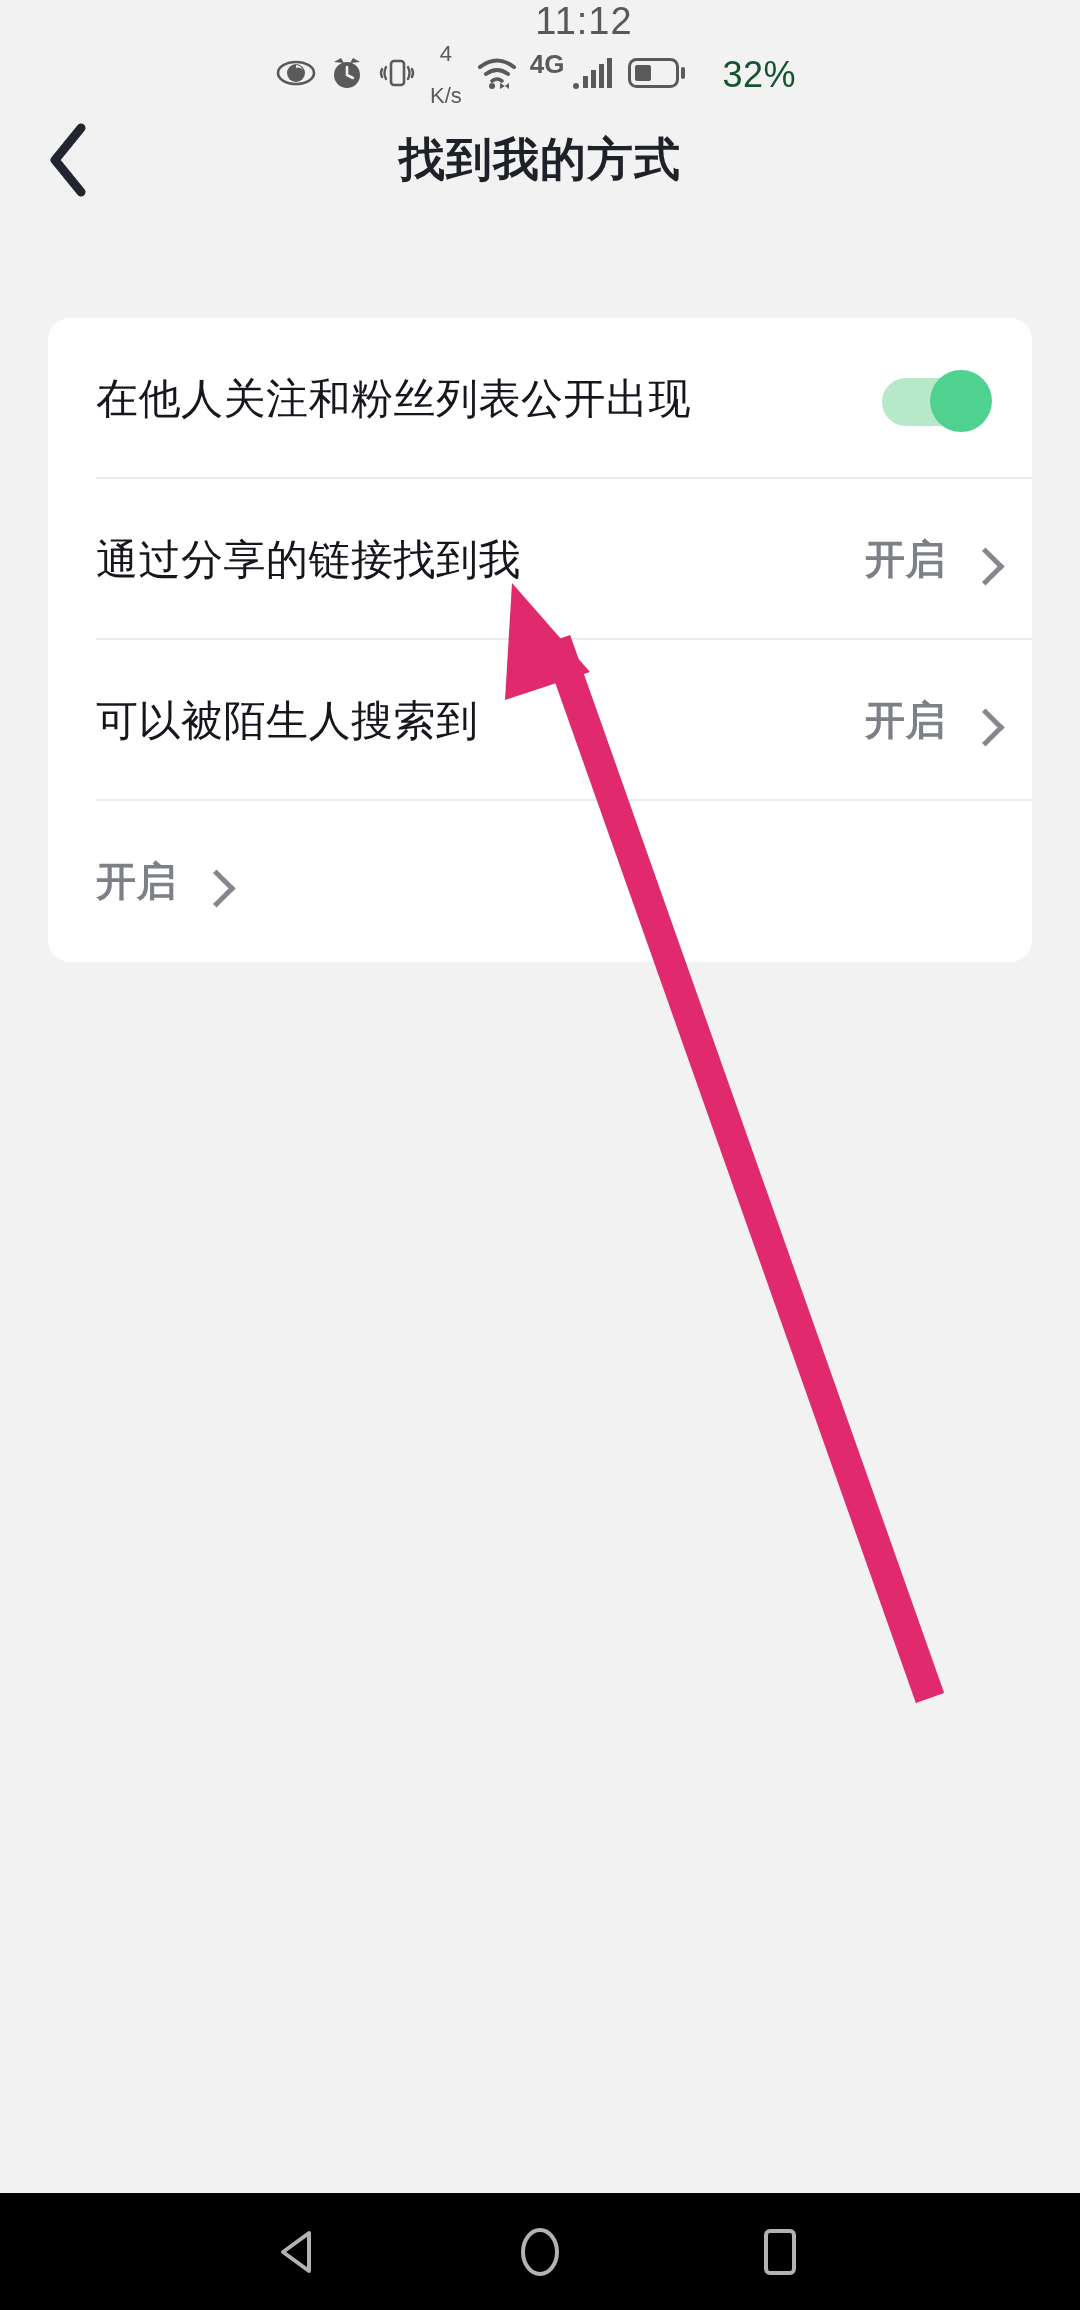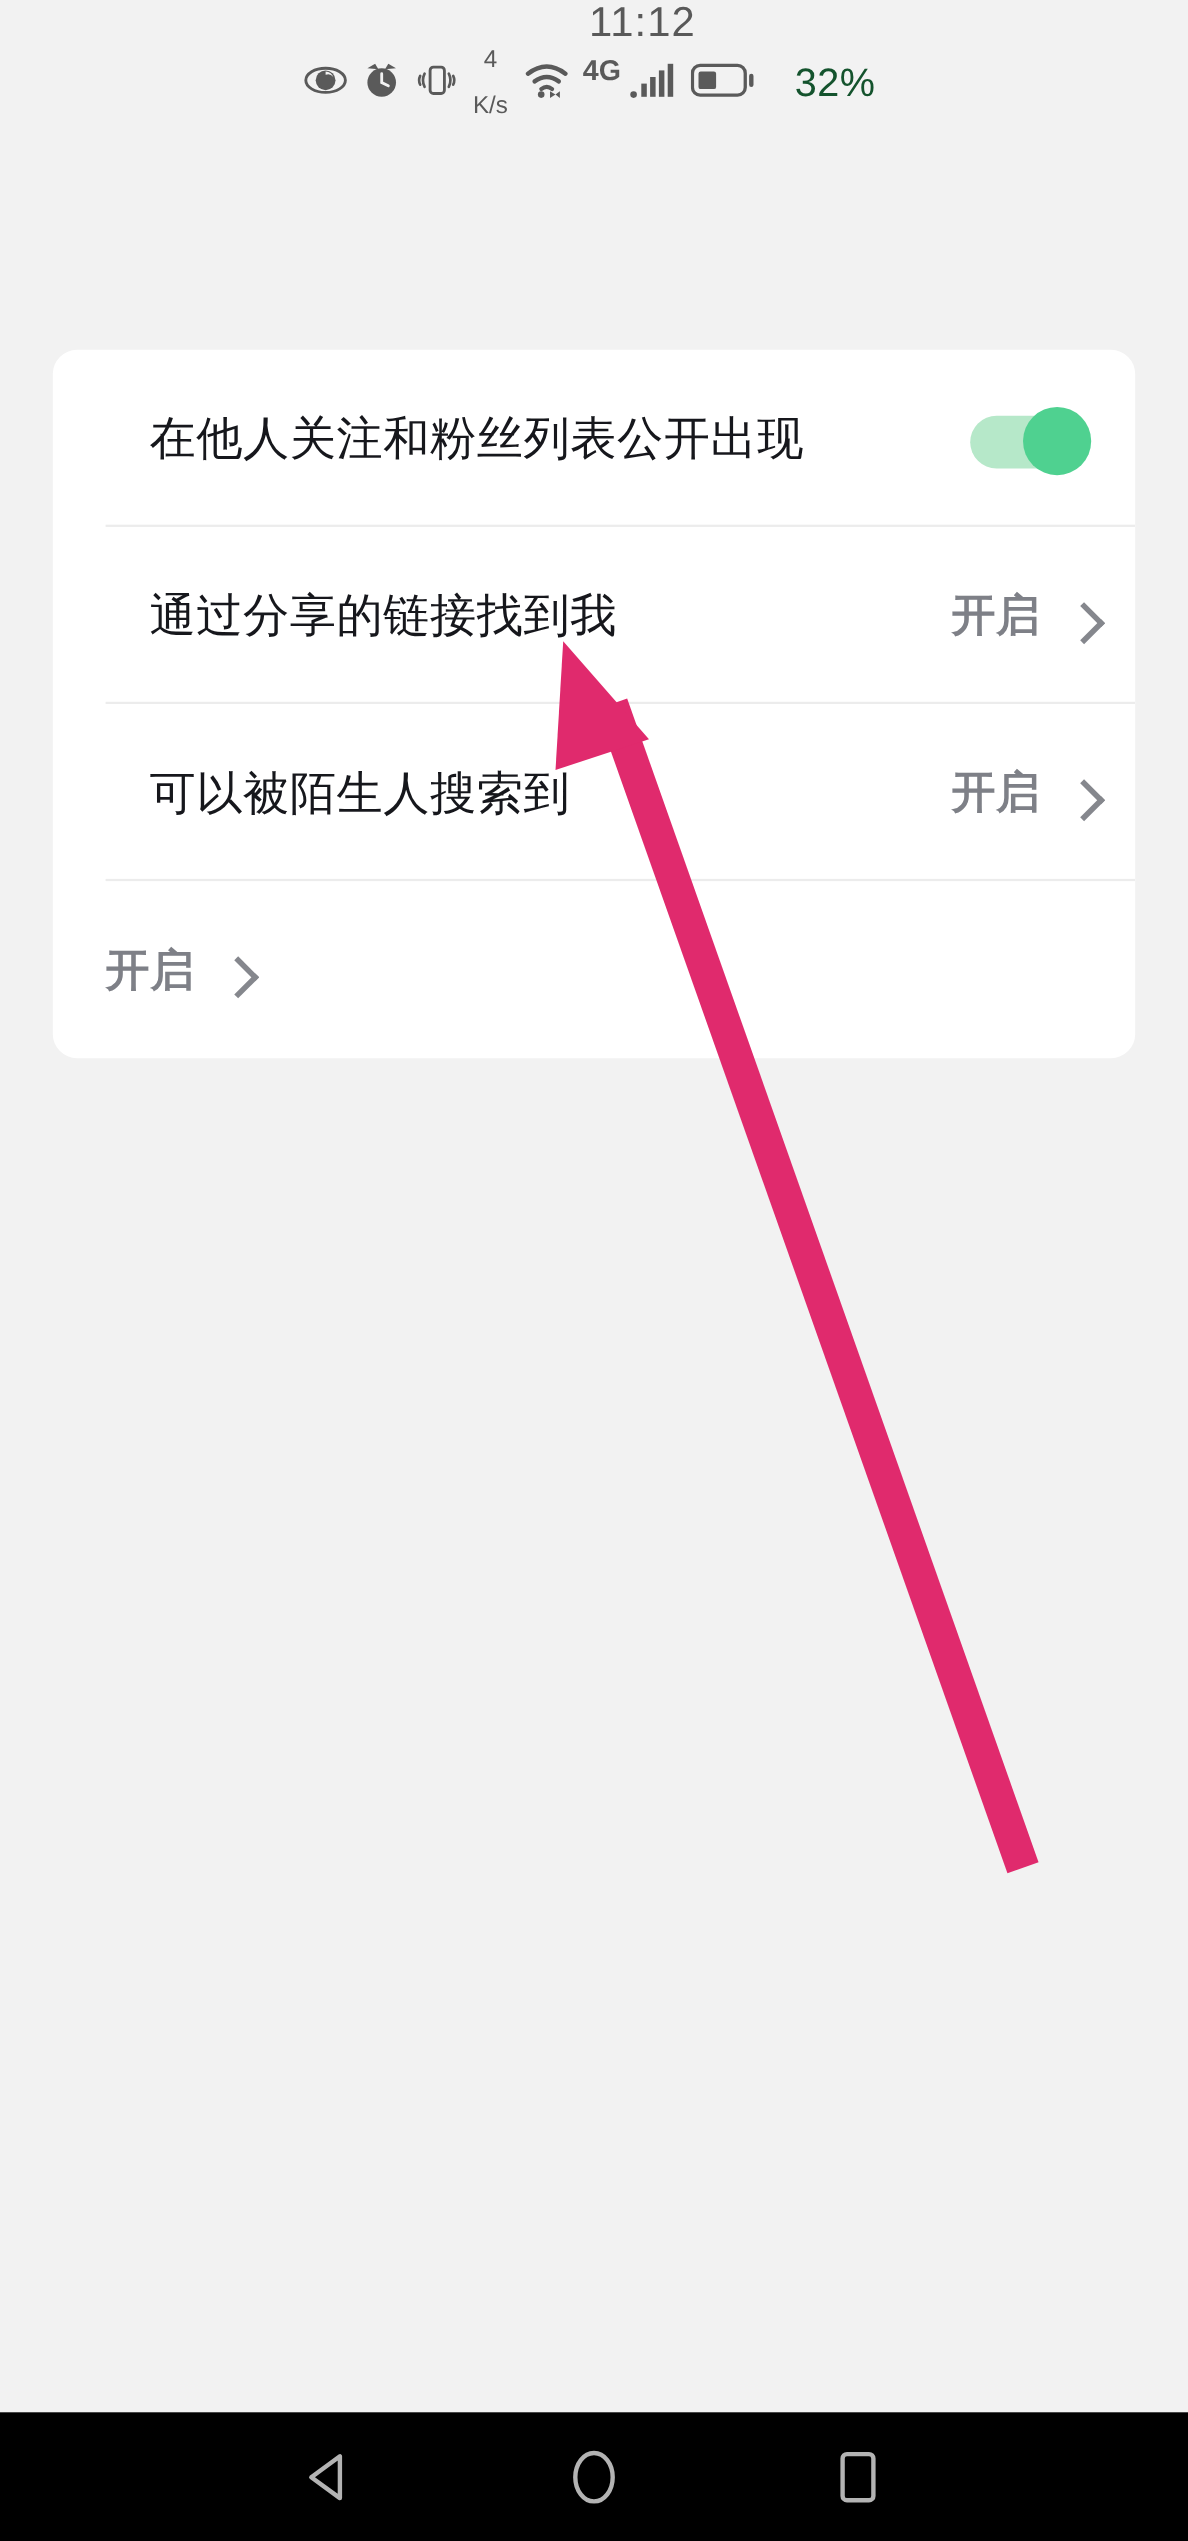--- a/index.html
+++ b/index.html
@@ -116,21 +116,20 @@
     display: flex;
     align-items: center;
     padding: 0 24px 0 48px;
     box-sizing: border-box;
   }
   .row-label {
     font-size: 42px;
     color: #16171c;
     letter-spacing: 0.5px;
     flex: 1;
-    margin-left: 40px;
   }
   .row-right {
     display: flex;
     align-items: flex-end;
     gap: 26px;
     font-weight: bold;
   }
   .row-value {
     font-size: 40px;
     color: #7e8087;
@@ -282,20 +281,30 @@
           <rect x="1.5" y="2.5" width="48" height="27" rx="7" fill="none" stroke="#5a5a5a" stroke-width="3"></rect>
           <rect x="7" y="8" width="16" height="16" rx="2" fill="#5a5a5a"></rect>
           <rect x="53" y="10" width="4" height="12" rx="2" fill="#5a5a5a"></rect>
         </svg>
       </span>
 
       <span id="battery-pct">32%</span>
     </div>
   </div>
 
+  <div id="header">
+    <div id="back-button">
+      <span>
+        <svg width="54" height="84" viewBox="0 0 54 84">
+          <path d="M40 10 L14 42 L40 74" stroke="#222430" stroke-width="9" fill="none" stroke-linecap="round" stroke-linejoin="round"></path>
+        </svg>
+      </span>
+    </div>
+    <div id="page-title">找到我的方式</div>
+  </div>
 
   <div id="settings-card">
 
     <div class="row">
       <div class="row-label">在他人关注和粉丝列表公开出现</div>
       <div class="row-right">
         <div class="toggle">
           <div class="track"></div>
           <div class="knob"></div>
         </div>

